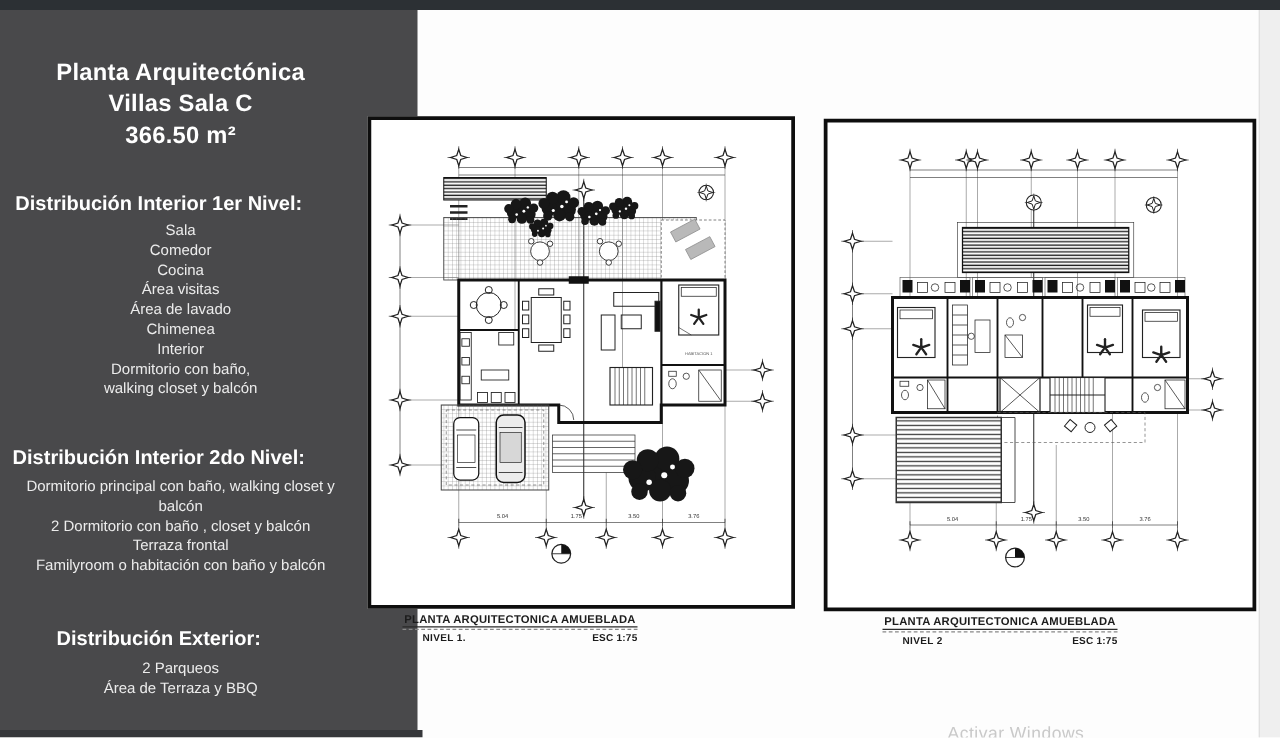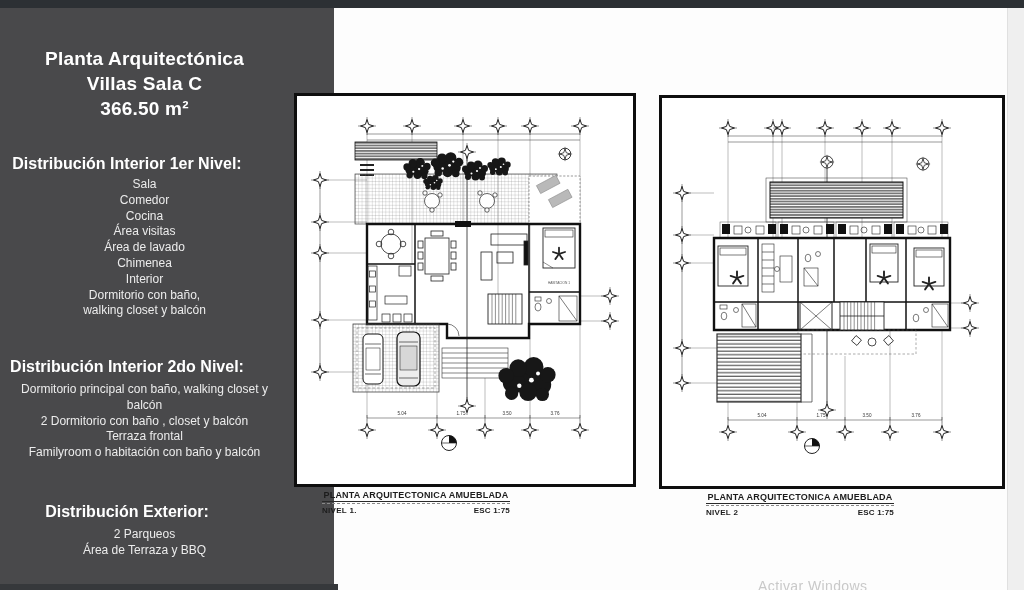--- a/index.html
+++ b/index.html
@@ -27,21 +27,21 @@
   .panel1{left:294px;top:93px;width:336px;height:388px;}
   .panel2{left:659px;top:95px;width:340px;height:388px;}
   .plan-svg{display:block;width:100%;height:100%;}
   .caption{position:absolute;width:188px;color:#1c1c1c;}
   .cap1{left:322px;top:490px;}
   .cap2{left:706px;top:492px;}
   .cap-title{font-size:9px;font-weight:bold;letter-spacing:.2px;white-space:nowrap;
     border-bottom:1.5px solid #2a2a2a;padding-bottom:1px;text-align:center;}
   .cap-row{display:flex;justify-content:space-between;border-top:1px dashed #888;
     margin-top:1px;padding-top:2px;font-size:8px;}
-  .cap-level{font-weight:bold;letter-spacing:.3px;}
+  .cap-level{font-weight:bold;letter-spacing:.3px;margin-left:16px;}
   .cap-scale{font-weight:bold;letter-spacing:.2px;}
   .watermark{position:absolute;left:758px;top:578px;font-size:14px;color:#c9c9c9;letter-spacing:.4px;}
   svg text{font-family:"Liberation Sans",sans-serif;}
   .dimtxt{font-size:4.6px;fill:#333;}
   .roomtxt{font-size:3.2px;fill:#555;}
 </style>
 </head>
 <body>
 
 <div class="topbar"></div>

